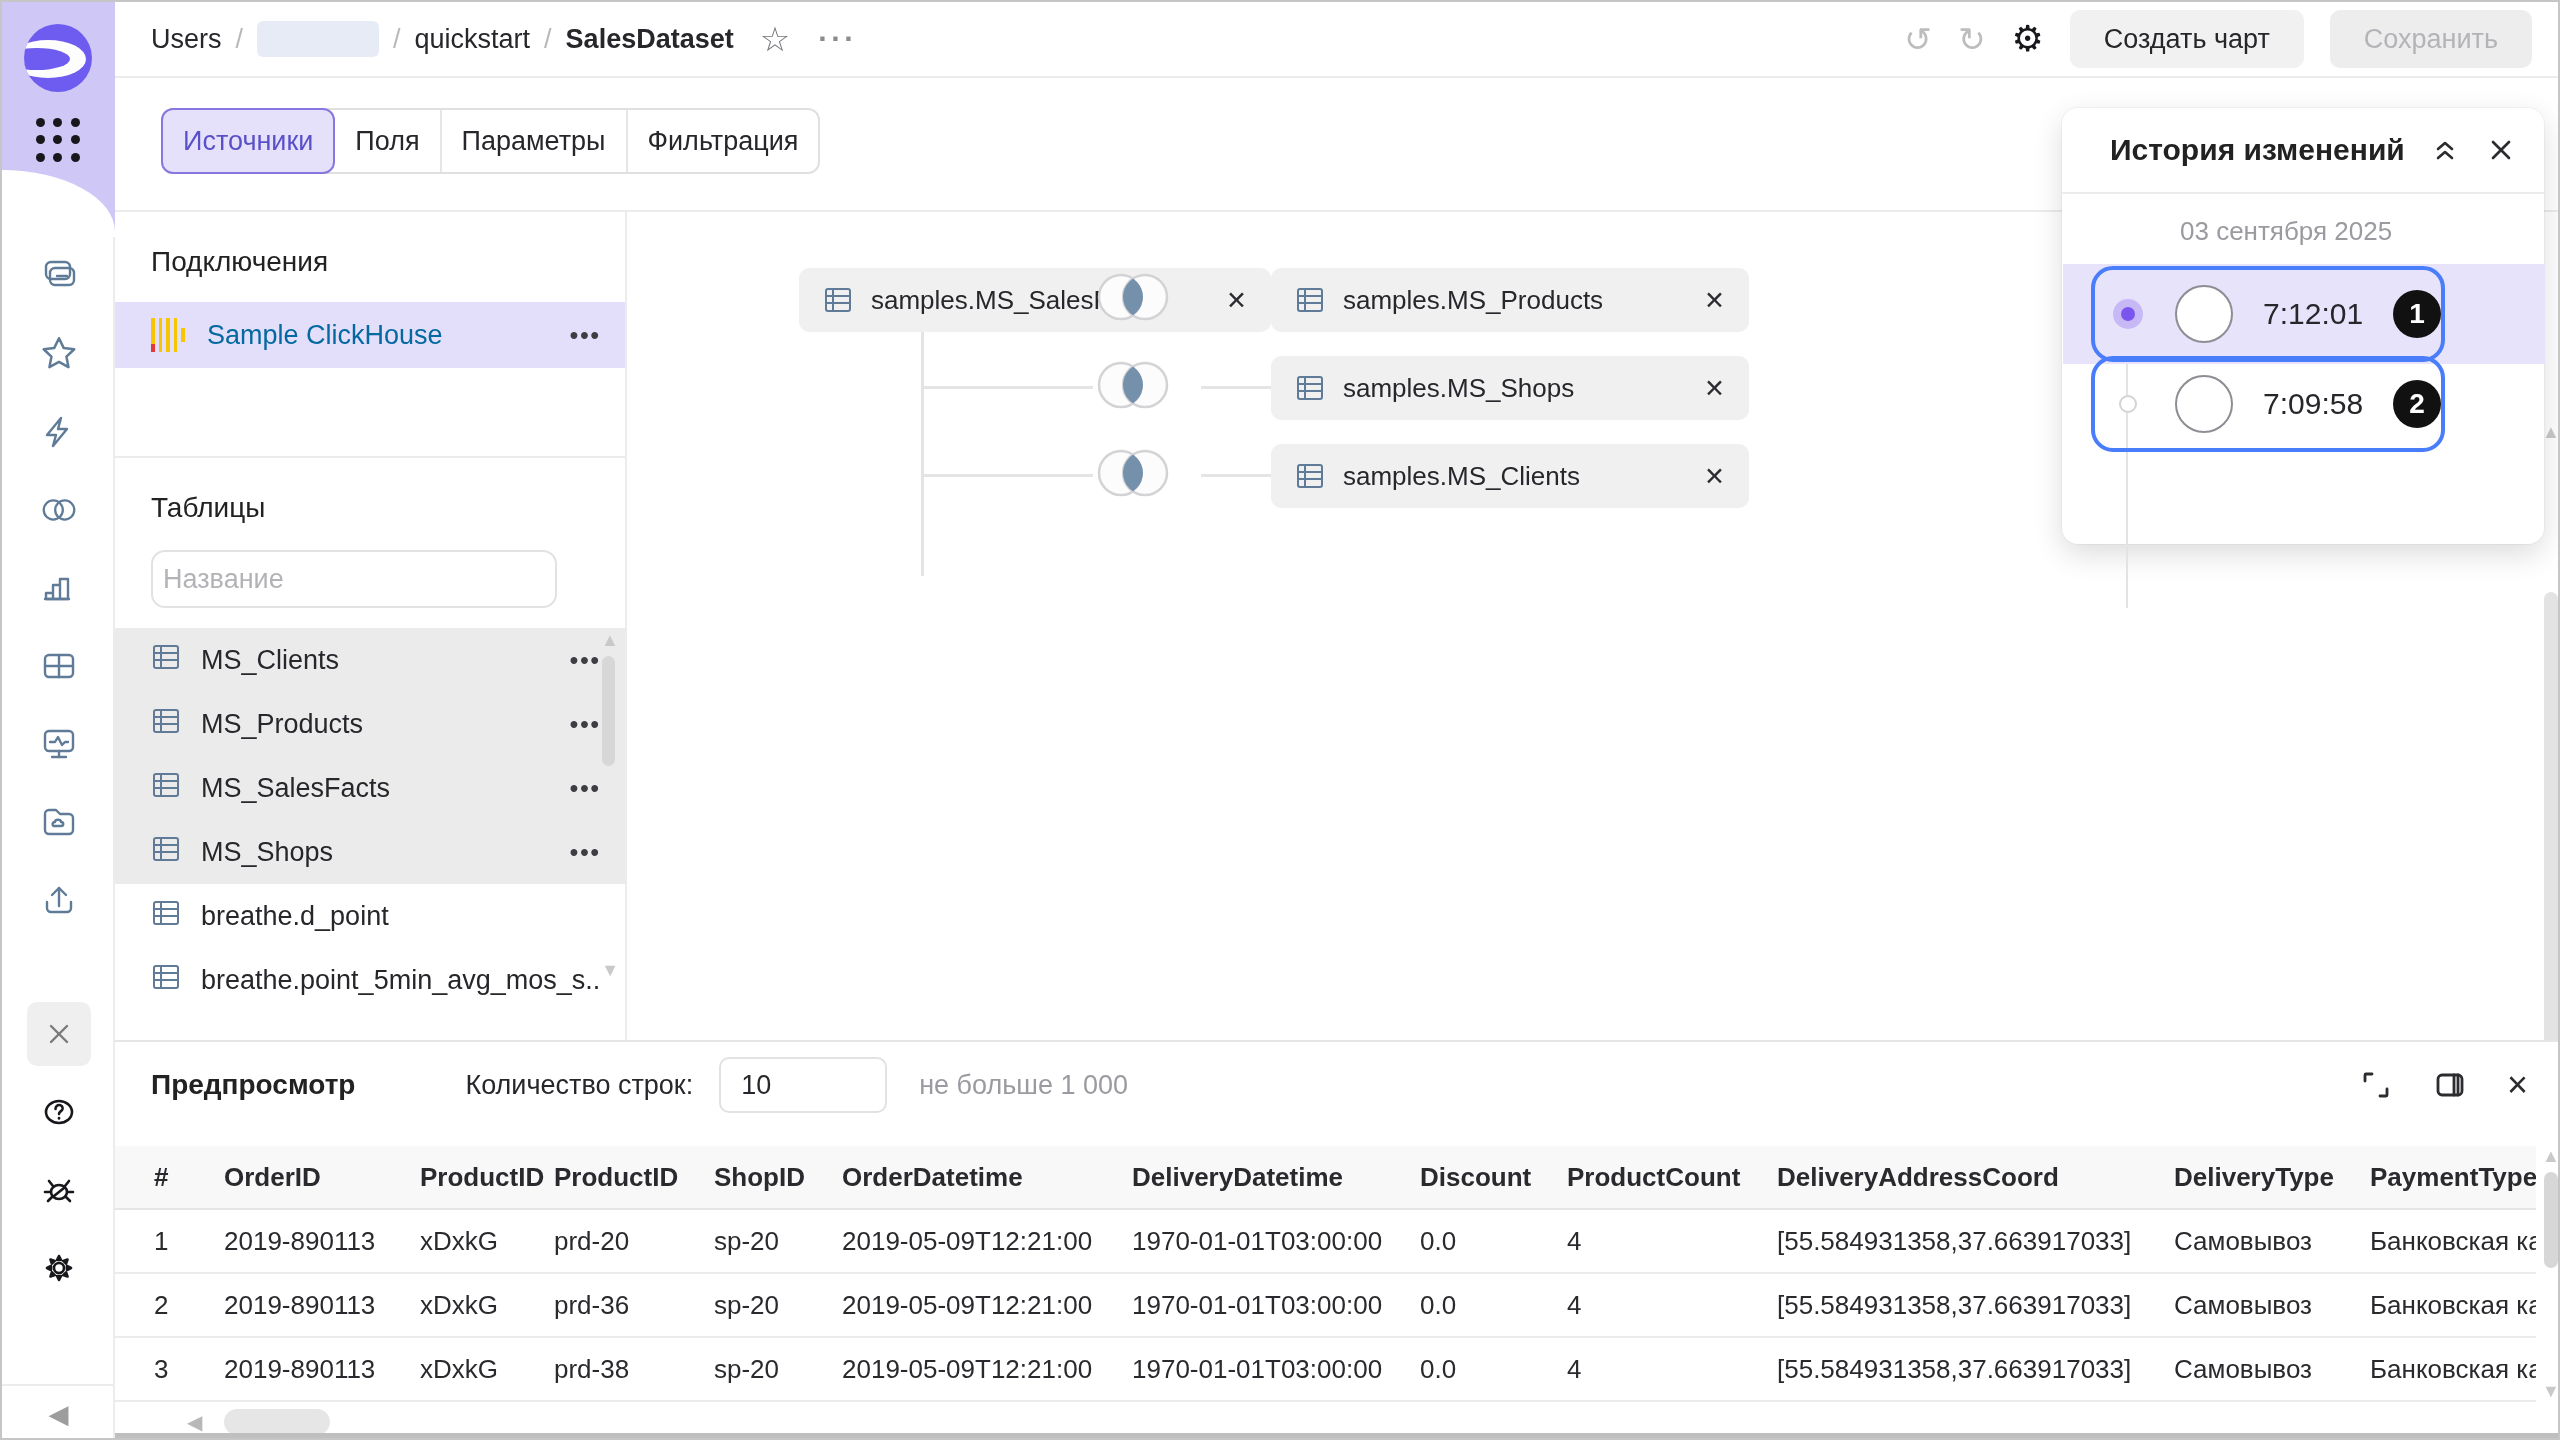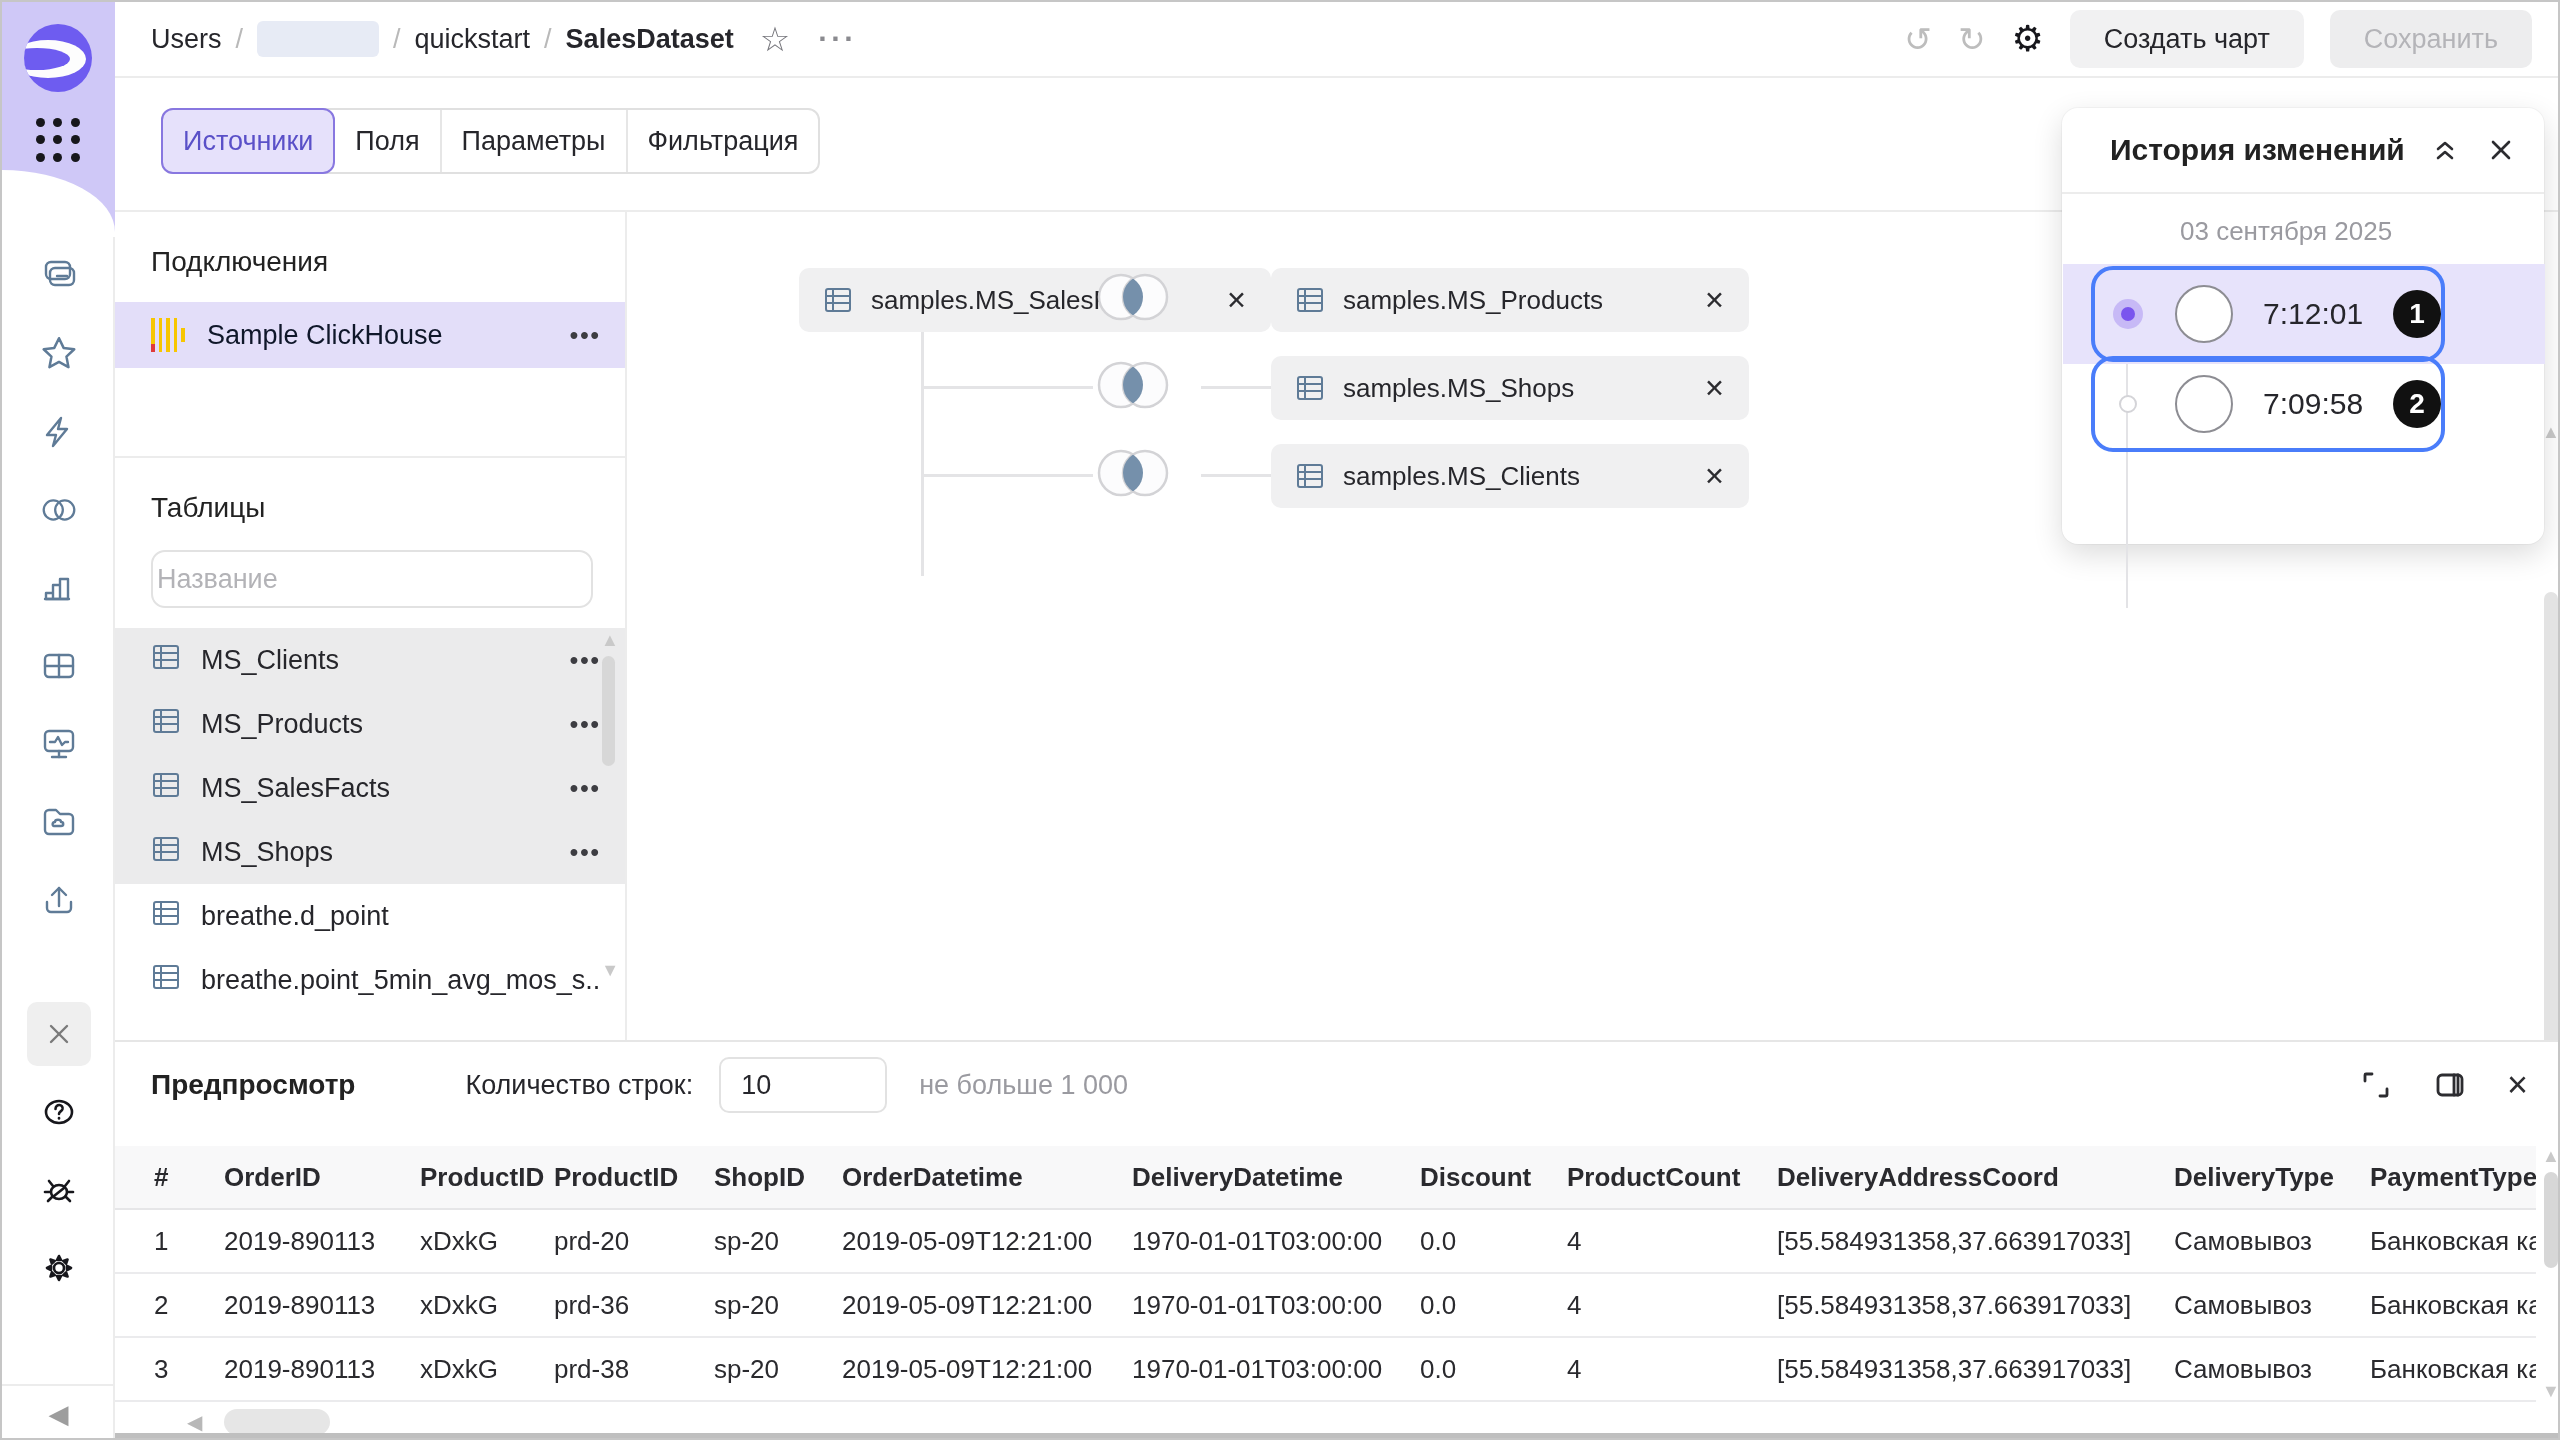--- a/index.html
+++ b/index.html
@@ -54,24 +54,24 @@
 
   
   .datapanel { position:absolute; left:0; top:0; width:512px; height:100%; border-right:2px solid #ececec; }
   .panel-h { font-size:28px; font-weight:normal; color:#222; margin:34px 0 0 36px; }
   .conn-row { margin-top:24px; height:66px; background:#e3def9; display:flex; align-items:center; padding:0 24px 0 36px; }
   .ch-logo { width:34px; height:34px; display:flex; align-items:flex-end; gap:4px; margin-right:22px; }
   .ch-logo i { width:4px; background:#f7c600; height:100%; }
   .ch-logo i.red { background:#f7c600; position:relative; }
   .ch-logo i.red::after { content:""; position:absolute; left:0; bottom:0; width:4px; height:8px; background:#e03a3a; }
   .ch-logo i.short { height:14px; align-self:center; }
-  .conn-label { font-size:27px; color:#0f172a; }
+  .conn-label { font-size:27px; color:#0369a1; }
   .row-menu { margin-left:auto; color:#3d3d42; font-size:24px; letter-spacing:2px; font-weight:bold; }
   .panel-div { border-top:2px solid #ececec; margin-top:88px; }
-  .search-box { margin:26px 0 0 36px; width:442px; height:58px; border:2px solid #e2e2e2; border-radius:14px; display:flex; align-items:center; padding:0 4px; }
+  .search-box { margin:26px 0 0 36px; width:406px; height:58px; border:2px solid #e2e2e2; border-radius:14px; display:flex; align-items:center; padding:0 10px; }
   .search-box input { border:none; outline:none; font-size:27px; color:#26262b; width:100%; font-family:inherit; background:transparent; }
   .search-box input::placeholder { color:#b3b3b7; }
   .tables-list { position:relative; margin-top:20px; }
   .tbl-row { height:64px; display:flex; align-items:center; padding:0 24px 0 36px; font-size:27px; color:#26262b; }
   .tbl-row.greyed { background:#ebebec; }
   .tbl-icon { margin-right:20px; flex:0 0 auto; }
   .tbl-name { white-space:nowrap; overflow:hidden; }
   .list-scroll { position:absolute; right:6px; top:0; width:20px; height:354px; }
   .list-scroll .thumb { position:absolute; left:3px; top:28px; width:13px; height:110px; border-radius:7px; background:#d7d7d7; }
   .list-scroll .tri-up { position:absolute; left:2px; top:2px; color:#c9c9c9; font-size:18px; }

